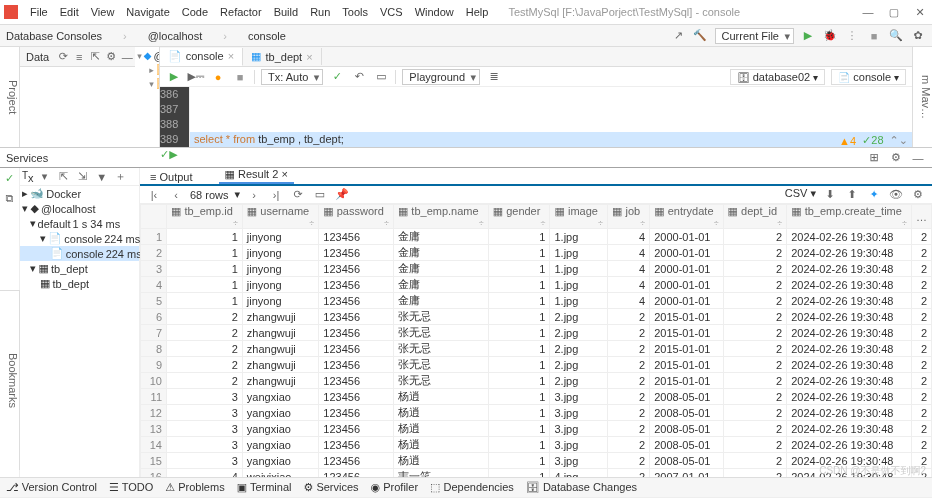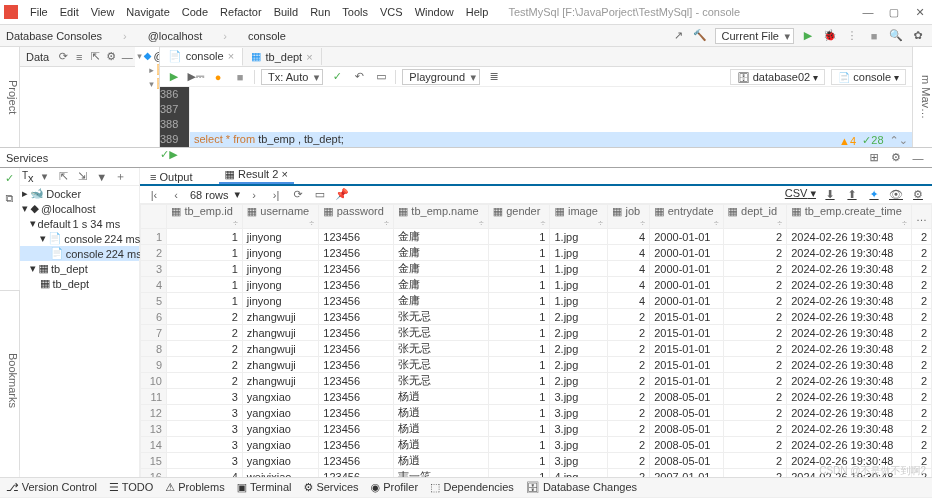--- a/index.html
+++ b/index.html
@@ -53,21 +53,21 @@
 .sv-tree { width: 120px; border-right: 1px solid #eee; display: flex; flex-direction: column; }
 .sv-tree-tb { display: flex; gap: 3px; padding: 2px; border-bottom: 1px solid #eee; height: 18px; align-items: center; }
 .sv-tree .node { padding: 1px 2px; display: flex; align-items: center; gap: 2px; white-space: nowrap; cursor: pointer; }
 .sv-tree .sel { background: #d0e7ff; }
 .sv-tree .i1 { padding-left: 10px; } .sv-tree .i2 { padding-left: 20px; } .sv-tree .i3 { padding-left: 30px; }
 .results { flex: 1; display: flex; flex-direction: column; overflow: hidden; }
 .res-tabs { display: flex; border-bottom: 2px solid #0369a1; height: 18px; align-items: flex-end; padding-left: 4px; gap: 20px; }
 .res-tab { padding: 1px 6px; cursor: pointer; }
 .res-tab.active { border-bottom: 2px solid #4a90e2; }
 .res-toolbar { display: flex; align-items: center; gap: 6px; padding: 2px 6px; height: 18px; border-bottom: 1px solid #eee; }
-.res-toolbar .right { margin-left: auto; display: flex; gap: 6px; text-decoration: underline; }
+.res-toolbar .right { margin-left: auto; display: flex; gap: 6px; }
 .grid { flex: 1; overflow: auto; font-family: "Consolas", monospace; font-size: 11px; }
 .grid table { border-collapse: collapse; width: 100%; }
 .grid th, .grid td { border: 1px solid #eee; padding: 0 4px; height: 15px; white-space: nowrap; }
 .grid th { background: #f6f6f6; position: sticky; top: 0; text-align: left; font-weight: normal; color: #666; }
 .grid .rownum { background: #f6f6f6; color: #888; text-align: right; width: 26px; }
 .grid .num { text-align: right; }
 .grid .colicon { color: #aaa; font-size: 9px; float: right; margin-left: 4px; }
 .status { display: flex; align-items: center; height: 20px; border-top: 1px solid #ddd; padding: 0 6px; gap: 12px; background: #f6f6f6; }
 .status .item { display: flex; align-items: center; gap: 3px; cursor: pointer; }
 .footer2 { height: 20px; display: flex; align-items: center; padding: 0 6px; border-top: 1px solid #eee; color: #666; }

